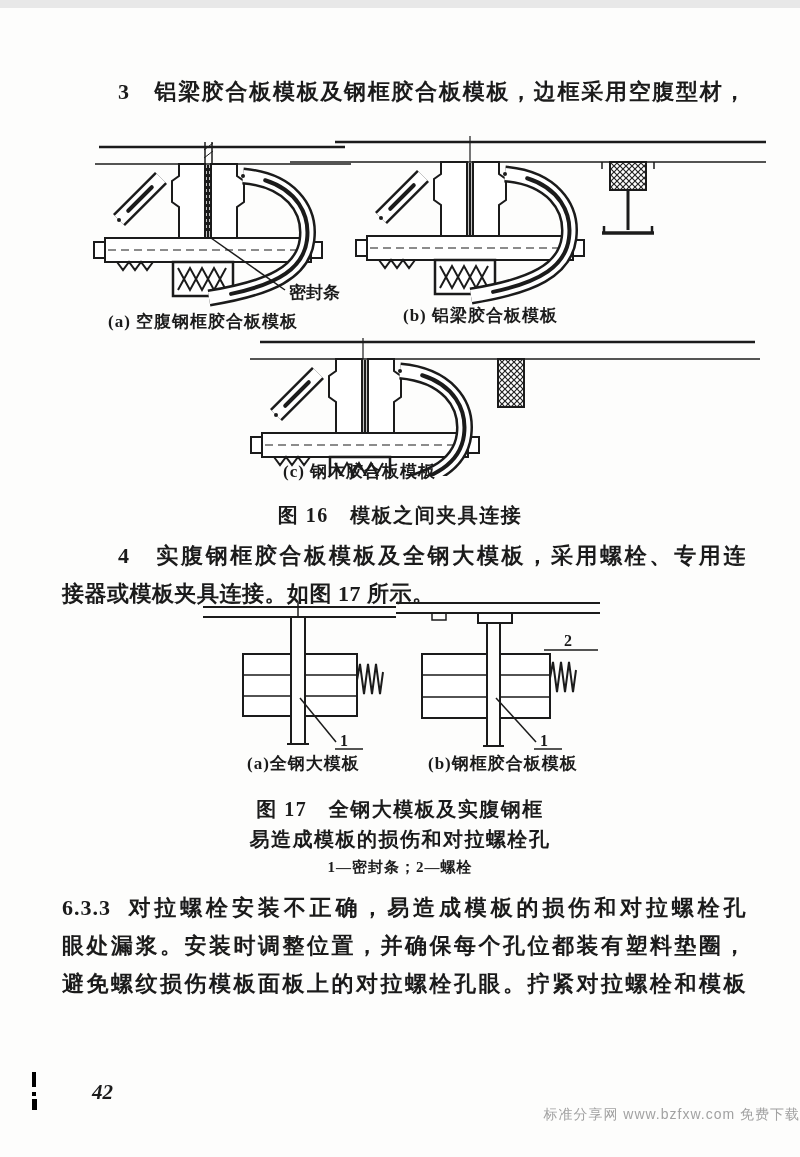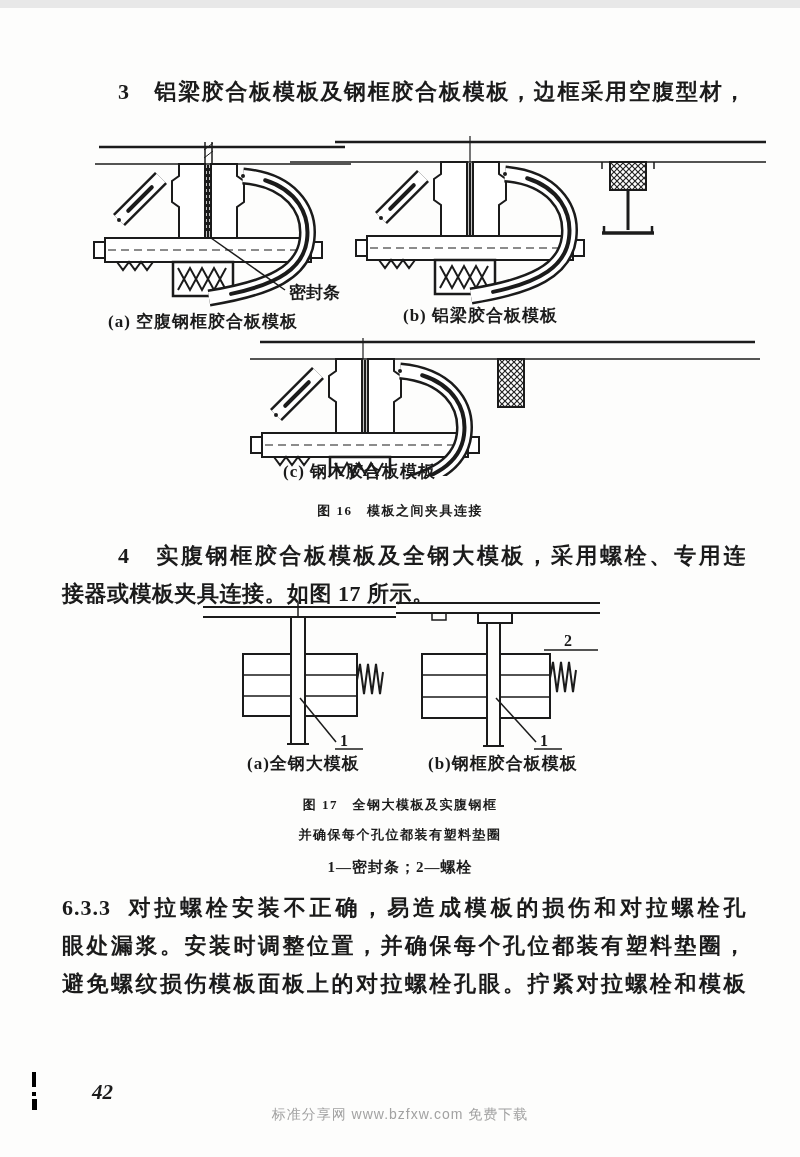--- a/index.html
+++ b/index.html
@@ -3,25 +3,25 @@
 <meta charset="utf-8">
 <style>
   html,body{margin:0;padding:0;background:#e8e8e8;}
   .page{position:relative;width:800px;height:1157px;background:#fdfdfc;
         font-family:"Liberation Serif","DejaVu Serif",serif;color:#1b1b1b;overflow:hidden;margin:8px auto;}
   .tline{position:absolute;left:62px;width:684px;font-size:22px;font-weight:600;
          letter-spacing:.5px;line-height:1.25;}
   .j{text-align:justify;text-align-last:justify;}
   .ind{padding-left:56px;width:628px;}
   .subcap{position:absolute;font-size:17px;font-weight:700;letter-spacing:1px;white-space:nowrap;text-align:right;}
-  .figcap{position:absolute;left:0;width:800px;text-align:center;font-size:13px;
+  .figcap{position:absolute;left:0;width:800px;text-align:center;font-size:20px;
           font-weight:700;letter-spacing:1.5px;}
   .legend{font-size:15px;letter-spacing:1px;}
   .pagenum{position:absolute;left:92px;top:1072px;font-size:21px;font-style:italic;font-weight:700;}
-  .watermark{position:absolute;left:0;top:1098px;width:800px;text-align:center;font-size:14px;
+  .watermark{position:absolute;left:0;top:1098px;width:800px;text-align:right;font-size:14px;
              color:#a2a2a2;letter-spacing:1px;font-family:"Liberation Sans","DejaVu Sans",sans-serif;}
   .edge{position:absolute;background:#000;}
   svg.fig{position:absolute;}
   svg text{font-family:"Liberation Serif","DejaVu Serif",serif;fill:#1b1b1b;}
 </style>
 </head>
 <body>
 
 <div class="page">
 
@@ -130,21 +130,21 @@
     <text x="168" y="48" font-size="16" font-weight="700">2</text>
     <line x1="148" y1="52" x2="202" y2="52" stroke="#1b1b1b" stroke-width="1.5"></line>
     <line x1="87" y1="148" x2="108" y2="148" stroke="#1b1b1b" stroke-width="2"></line>
     <line x1="100" y1="100" x2="140" y2="144" stroke="#1b1b1b" stroke-width="1.5"></line>
     <text x="144" y="148" font-size="16" font-weight="700">1</text>
     <line x1="138" y1="151" x2="166" y2="151" stroke="#1b1b1b" stroke-width="1.5"></line>
   </svg>
   <div class="subcap" style="left:428px;top:744px">(b)钢框胶合板模板</div>
 
   <div class="figcap" style="top:788px">图 17　全钢大模板及实腹钢框</div>
-  <div class="figcap" style="top:818px">并确保每个孔位都装有塑料垫圈</div>
+  <div class="figcap" style="top:818px">易造成模板的损伤和对拉螺栓孔</div>
   <div class="figcap legend" style="top:850px">1—密封条；2—螺栓</div>
 
   <div class="tline j" style="top:886px">
     <span style="font-weight:800;letter-spacing:1px;margin-right:14px">6.3.3</span><span>对拉螺栓安装不正确，易造成模板的损伤和对拉螺栓孔</span>
   </div>
   <div class="tline j" style="top:962px">避免螺纹损伤模板面板上的对拉螺栓孔眼。拧紧对拉螺栓和模板</div>
   <div class="tline j" style="top:924px">眼处漏浆。安装时调整位置，并确保每个孔位都装有塑料垫圈，</div>
 
   <div class="pagenum">42</div>
 

